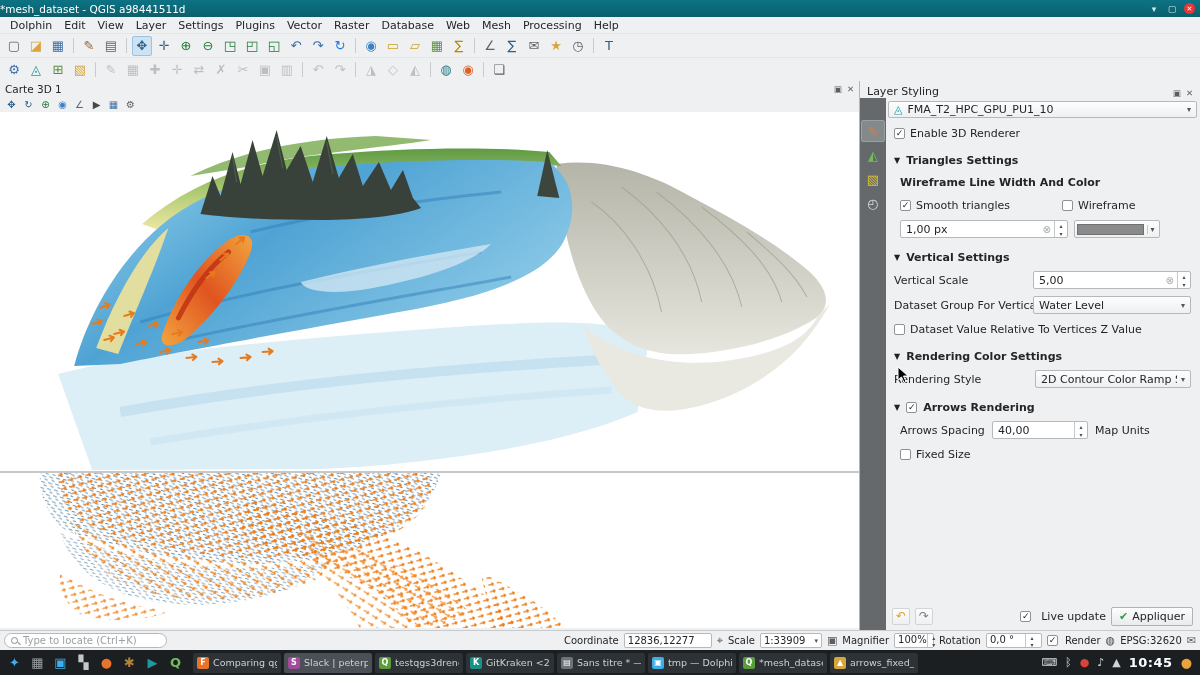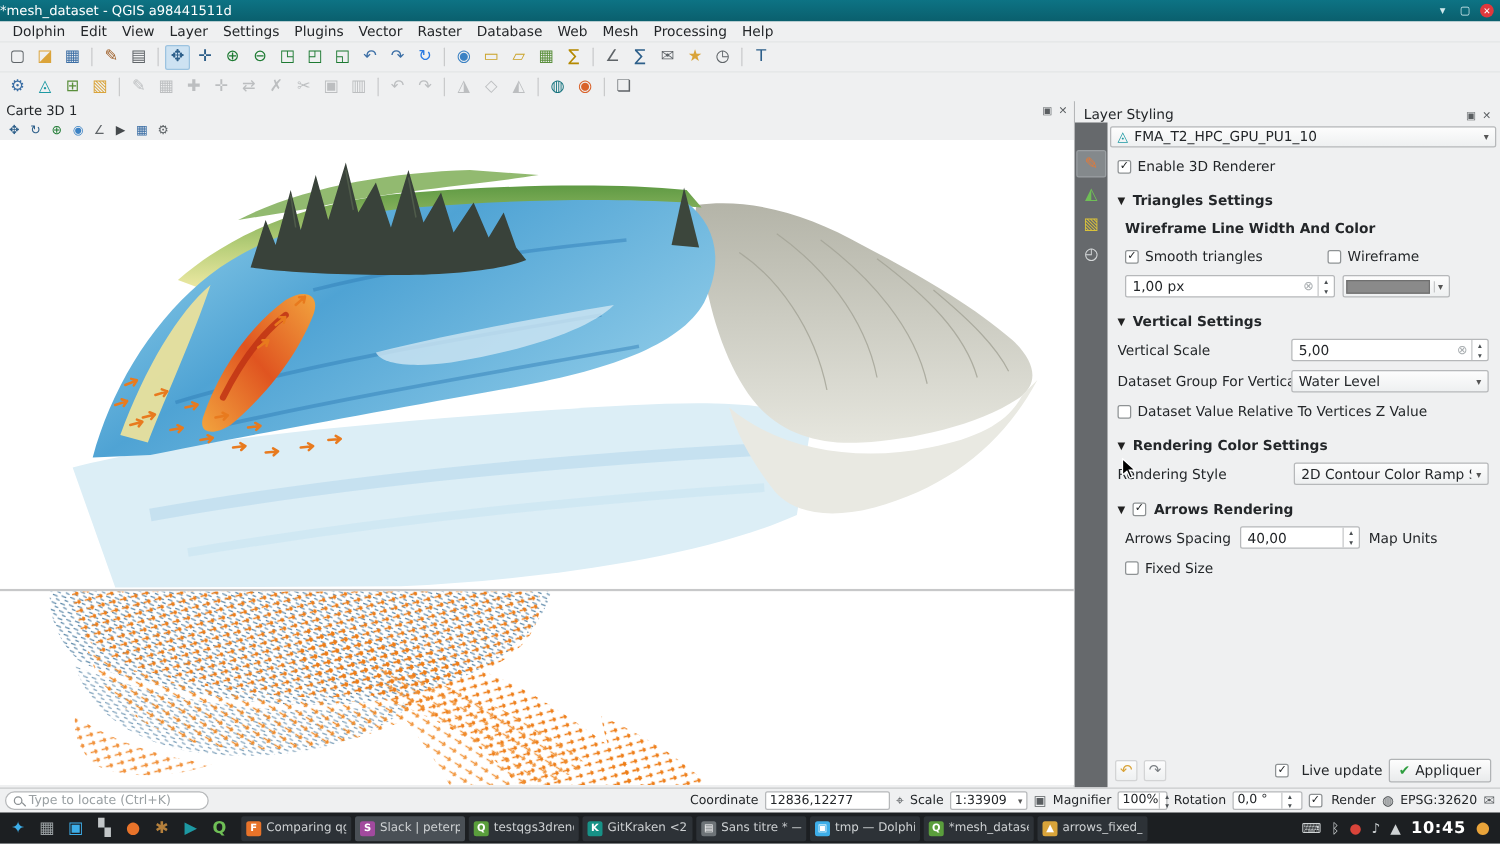--- a/index.html
+++ b/index.html
@@ -482,21 +482,21 @@
     </div>
   </div>
 
   <div class="statusbar" data-name="statusbar">
     <div class="locate" data-name="locate-input">
       <span class="mag" data-name="search-icon"></span>
       <span>Type to locate (Ctrl+K)</span>
     </div>
     <div class="spacer"></div>
     <span class="sb-label" data-name="coordinate-label">Coordinate</span>
-    <div class="sb-field" style="width:100px" data-name="coordinate-input">
+    <div class="sb-field" style="width:88px" data-name="coordinate-input">
       <span>12836,12277</span>
     </div>
     <span class="sb-icon" data-name="extents-icon">⌖</span>
     <span class="sb-label" data-name="scale-label">Scale</span>
     <div class="sb-field" style="width:62px" data-name="scale-combo">
       <span style="flex:1">1:33909</span>
       <span style="font-size:7px;color:#555" data-name="chevron-down-icon">▾</span>
     </div>
     <span class="sb-icon" data-name="lock-scale-icon">▣</span>
     <span class="sb-label" data-name="magnifier-label">Magnifier</span>

